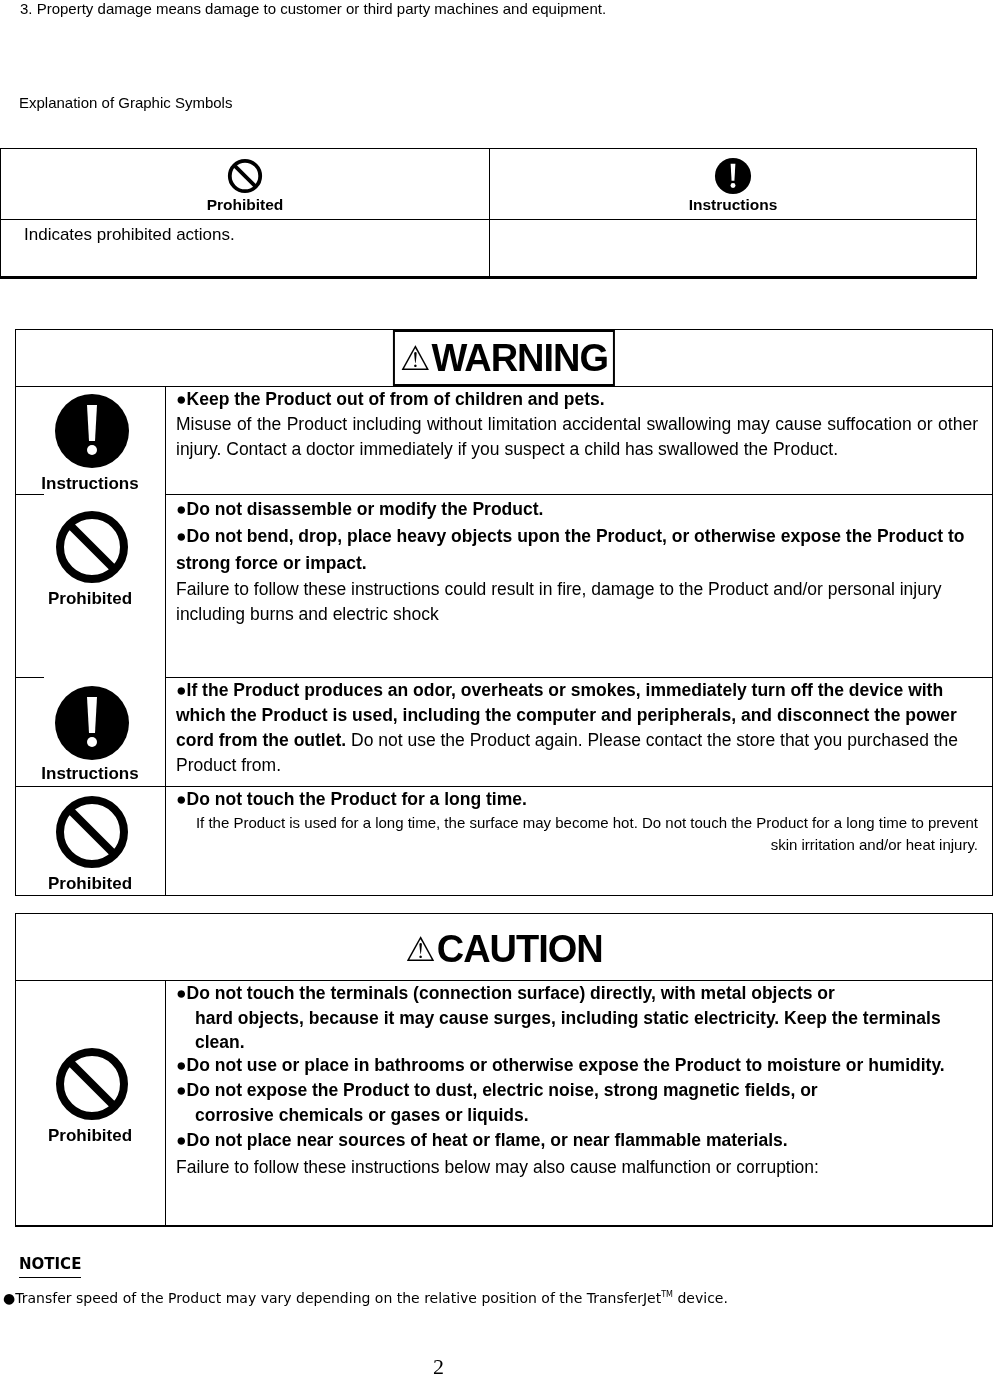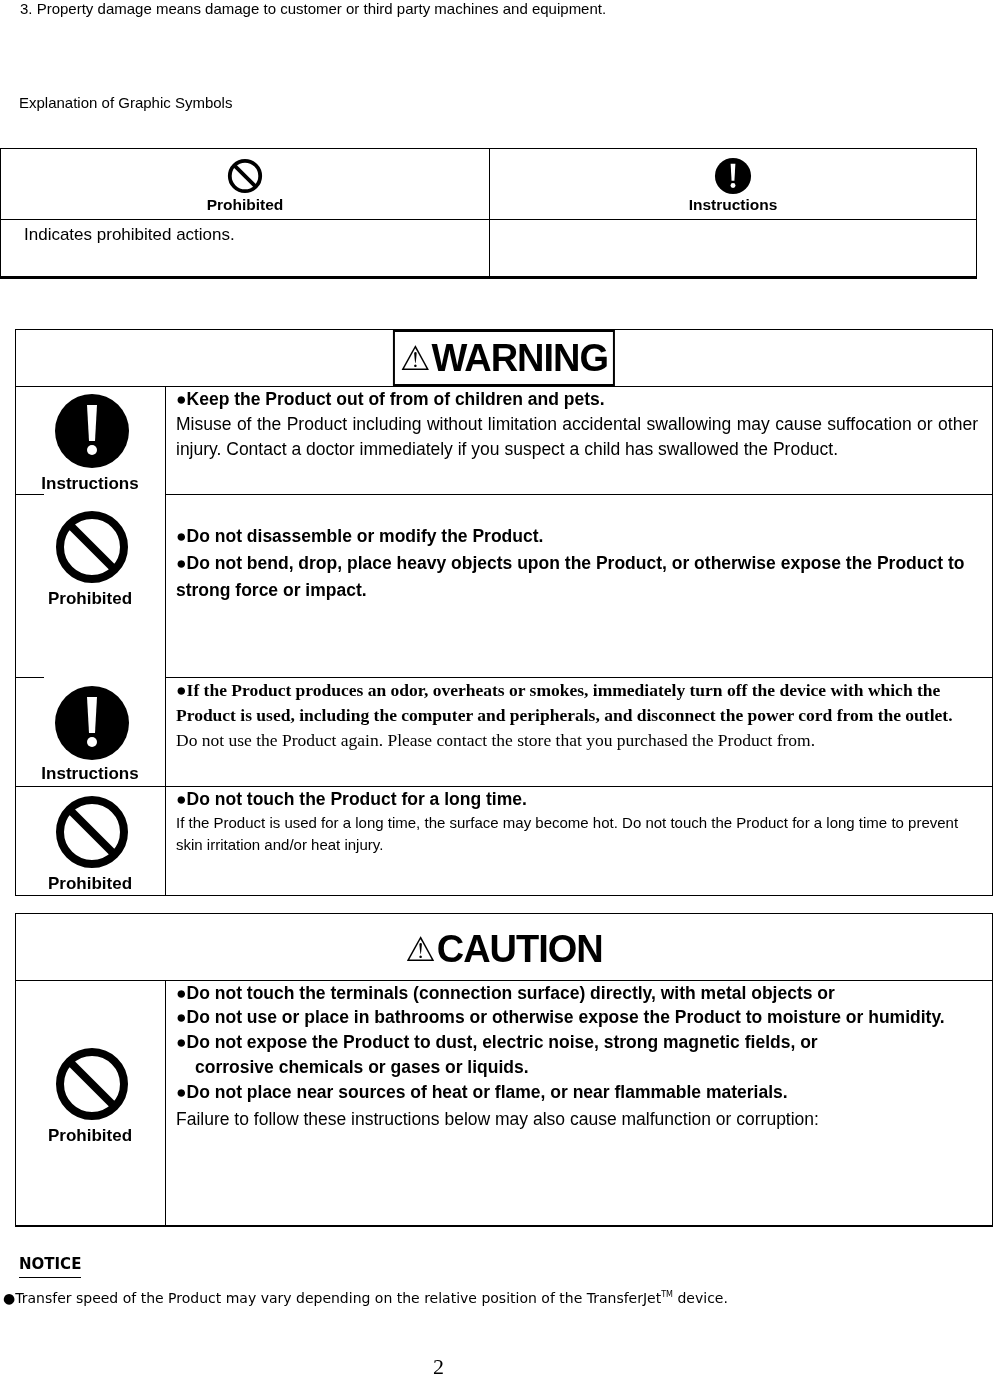--- a/index.html
+++ b/index.html
@@ -22,21 +22,21 @@
   .wtable { left:15px; width:978px; border:1.5px solid #000; box-sizing:border-box; }
   .wtable .head { position:absolute; left:0; top:0; width:100%; border-bottom:1.5px solid #000; box-sizing:border-box; }
   .row { position:absolute; left:0; width:100%; box-sizing:border-box; }
   .row .icocell { position:absolute; left:0; top:0; width:150px; height:100%; border-right:1.5px solid #000; box-sizing:border-box; }
   .row .icocell .ico { position:absolute; left:38px; width:76px; height:76px; }
   .row .icocell .lbl { position:absolute; left:0; width:148px; text-align:center; font-size:17px; font-weight:bold; }
   .row .txt { position:absolute; left:160px; right:14px; top:0; font-size:17.5px; line-height:25px; }
   .row .txt b { font-weight:bold; }
   .sep { position:absolute; height:0; border-top:1.5px solid #000; }
   .justify { text-align:justify; text-align-last:left; }
-  .small { font-size:15px; line-height:22px; }
+  .small { font-size:15px; line-height:22px;text-align:right; }
   .indent { padding-left:19px; display:block; }
 
   .banner { position:absolute; left:50%; transform:translateX(-50%); display:flex; align-items:center; font-weight:bold; font-family:"Liberation Sans", sans-serif; letter-spacing:-1px; }
   .warn-banner { top:0px; border:2px solid #000; padding:0 5px; height:52px; font-size:38px; }
   .caut-banner { top:8px; height:54px; font-size:38px; }
 
   .notice-title { left:19px; top:1255px; font-family:"DejaVu Sans", sans-serif; font-weight:bold; font-size:15px; border-bottom:1.5px solid #000; padding-bottom:4px; }
   .notice-text { left:3px; top:1290px; font-family:"DejaVu Sans", sans-serif; font-size:14px; }
   .notice-text sup { font-size:8px; }
   .page-num { left:0; width:877px; text-align:center; top:1354px; font-family:"Liberation Serif", serif; font-size:22px; }
@@ -97,38 +97,39 @@
   <div class="sep" style="top:57px;left:0;width:28px;border-color:#fff;"></div>
 
   <div class="row" style="top:165px;height:183px;">
     <div class="icocell">
       <svg class="ico" style="top:14px;" viewBox="0 0 76 76">
         <circle cx="38" cy="38" r="32" fill="none" stroke="#000" stroke-width="8"></circle>
         <line x1="16" y1="16" x2="60" y2="60" stroke="#000" stroke-width="8"></line>
       </svg>
       <div class="lbl" style="top:94px;">Prohibited</div>
     </div>
-    <div class="txt" style="top:0;margin-top:27px;">
+    <div class="txt" style="top:0;">
       <div style="font-weight:bold;line-height:28px;">●Do not disassemble or modify the Product.</div>
       <div style="font-weight:bold;line-height:27px;">●Do not bend, drop, place heavy objects upon the Product, or otherwise expose the  Product to strong force or impact.</div>
+      <div>Failure to follow these instructions could result in fire, damage to the Product and/or personal injury including burns and electric shock</div>
     </div>
   </div>
   <div class="sep" style="top:347px;left:0;width:28px;"></div>
   <div class="sep" style="top:347px;left:150px;right:0;"></div>
 
   <div class="row" style="top:348px;height:108px;">
     <div class="icocell">
       <svg class="ico" style="top:7px;" viewBox="0 0 76 76">
         <circle cx="38" cy="38" r="37" fill="#000"></circle>
         <path d="M33 12 h10 l-2 36 h-6 z" fill="#fff"></path>
         <circle cx="38" cy="57" r="5" fill="#fff"></circle>
       </svg>
       <div class="lbl" style="top:86px;">Instructions</div>
     </div>
-    <div class="txt" style="top:0;line-height:25px;font-family:Liberation Serif, serif;">
+    <div class="txt" style="top:0;line-height:25px;">
       <b>●If the Product produces an odor, overheats or smokes, immediately turn off the device with which the Product is used, including the computer and peripherals,  and disconnect the power cord from the outlet.</b><span> Do not use the Product again. Please contact the store that you purchased the Product from.</span>
     </div>
   </div>
   <div class="sep" style="top:456px;left:0;right:0;"></div>
 
   <div class="row" style="top:457px;height:108px;">
     <div class="icocell">
       <svg class="ico" style="top:7px;" viewBox="0 0 76 76">
         <circle cx="38" cy="38" r="32" fill="none" stroke="#000" stroke-width="8"></circle>
         <line x1="16" y1="16" x2="60" y2="60" stroke="#000" stroke-width="8"></line>
@@ -153,20 +154,21 @@
     <div class="icocell">
       <svg class="ico" style="top:65px;" viewBox="0 0 76 76">
         <circle cx="38" cy="38" r="32" fill="none" stroke="#000" stroke-width="8"></circle>
         <line x1="16" y1="16" x2="60" y2="60" stroke="#000" stroke-width="8"></line>
       </svg>
       <div class="lbl" style="top:145px;">Prohibited</div>
     </div>
     <div class="txt" style="top:0;font-weight:bold;">
       <div style="line-height:25px;">
         <span>●</span><span>Do not touch the terminals (connection surface) directly, with metal objects or</span>
+        <span class="indent" style="line-height:24px;">hard objects, because it  may cause surges, including static electricity. Keep the terminals clean.</span>
       </div>
       <div style="line-height:25px;margin-top:-1px;">
         <span>●</span><span>Do not use or place in bathrooms or otherwise expose the Product to moisture or humidity.</span>
       </div>
       <div style="line-height:25px;">
         <span>●</span><span>Do not expose the Product to dust, electric noise, strong magnetic fields, or</span>
         <span class="indent">corrosive  chemicals or gases or liquids.</span>
       </div>
       <div style="line-height:25px;">
         <span>●</span><span>Do not place near sources of heat or flame, or near flammable materials.</span>

